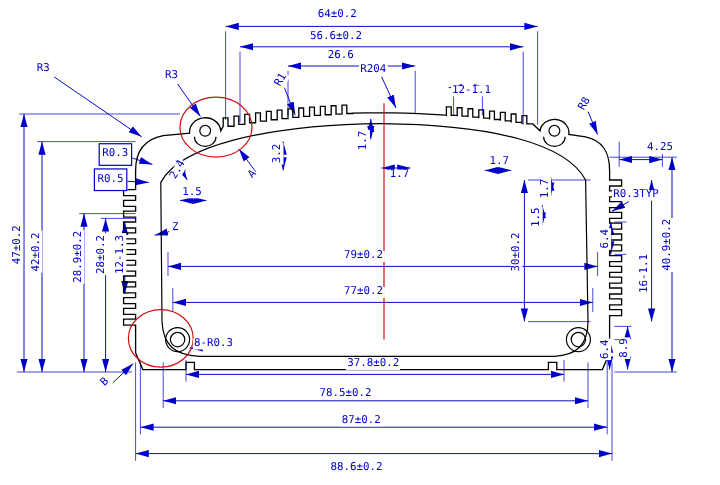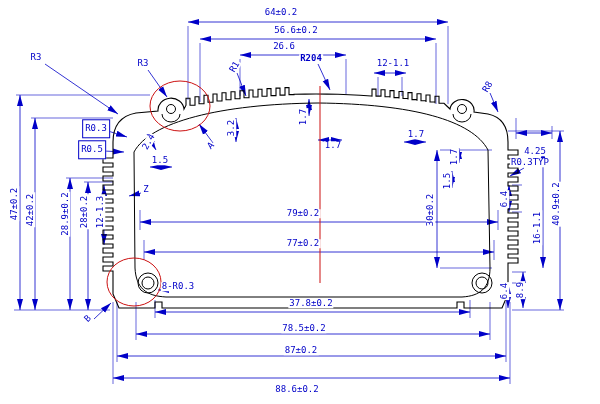--- a/index.html
+++ b/index.html
@@ -121,29 +121,29 @@
         <circle cx="482" cy="283" r="10" fill="none" stroke="#000000" stroke-width="1"></circle>
       </g>
       <g>
         <ellipse cx="180" cy="106" rx="30" ry="25" fill="none" stroke="#cc1111" stroke-width="1"></ellipse>
         <ellipse cx="134" cy="282" rx="27" ry="24" fill="none" stroke="#cc1111" stroke-width="1"></ellipse>
         <line x1="320" y1="86" x2="320" y2="283" stroke="#cc1111" stroke-width="1"></line>
       </g>
     </svg>
   <div id="labels" style="color: rgb(0, 0, 200);">
       <div class="dim-label" style="left: 281px; top: 13px; transform: translate(-50%, -50%) rotate(0deg);">64±0.2</div>
-      <div class="dim-label" style="left: 296px; top: 31px; transform: translate(-50%, -50%) rotate(0deg);">56.6±0.2</div>
+      <div class="dim-label" style="left: 280px; top: 31px; transform: translate(-50%, -50%) rotate(0deg);">56.6±0.2</div>
       <div class="dim-label" style="left: 284px; top: 47px; transform: translate(-50%, -50%) rotate(0deg);">26.6</div>
-      <div class="dim-label" style="left: 311px; top: 59px; transform: translate(-50%, -50%) rotate(0deg); font-weight: bold;">R204</div>
-      <div class="dim-label" style="left: 393px; top: 64px; transform: translate(-50%, -50%) rotate(0deg);">12-1.1</div>
+      <div class="dim-label" style="left: 311px; top: 59px; transform: translate(-50%, -50%) rotate(0deg);">R204</div>
+      <div class="dim-label" style="left: 393px; top: 76px; transform: translate(-50%, -50%) rotate(0deg);">12-1.1</div>
       <div class="dim-label" style="left: 36px; top: 58px; transform: translate(-50%, -50%) rotate(0deg);">R3</div>
       <div class="dim-label" style="left: 143px; top: 64px; transform: translate(-50%, -50%) rotate(0deg);">R3</div>
       <div class="dim-label" style="left: 235px; top: 67px; transform: translate(-50%, -50%) rotate(-60deg);">R1</div>
       <div class="dim-label" style="left: 488px; top: 87px; transform: translate(-50%, -50%) rotate(-60deg);">R8</div>
-      <div class="dim-label" style="left: 535px; top: 124px; transform: translate(-50%, -50%) rotate(0deg); margin-top: 28px;">4.25</div>
+      <div class="dim-label" style="left: 550px; top: 124px; transform: translate(-50%, -50%) rotate(0deg);">4.25</div>
       <div class="dim-label boxed" style="left: 96px; top: 129px; transform: translate(-50%, -50%) rotate(0deg);">R0.3</div>
       <div class="dim-label boxed" style="left: 92px; top: 150px; transform: translate(-50%, -50%) rotate(0deg);">R0.5</div>
       <div class="dim-label" style="left: 530px; top: 163px; transform: translate(-50%, -50%) rotate(0deg);">R0.3TYP</div>
       <div class="dim-label" style="left: 304px; top: 117px; transform: translate(-50%, -50%) rotate(-90deg);">1.7</div>
       <div class="dim-label" style="left: 333px; top: 146px; transform: translate(-50%, -50%) rotate(0deg);">1.7</div>
       <div class="dim-label" style="left: 416px; top: 135px; transform: translate(-50%, -50%) rotate(0deg);">1.7</div>
       <div class="dim-label" style="left: 232px; top: 128px; transform: translate(-50%, -50%) rotate(-90deg);">3.2</div>
       <div class="dim-label" style="left: 149px; top: 142px; transform: translate(-50%, -50%) rotate(-60deg);">2.4</div>
       <div class="dim-label" style="left: 160px; top: 161px; transform: translate(-50%, -50%) rotate(0deg);">1.5</div>
       <div class="dim-label" style="left: 455px; top: 157px; transform: translate(-50%, -50%) rotate(-90deg);">1.7</div>
@@ -159,17 +159,17 @@
       <div class="dim-label" style="left: 431px; top: 210px; transform: translate(-50%, -50%) rotate(-90deg);">30±0.2</div>
       <div class="dim-label" style="left: 557px; top: 204px; transform: translate(-50%, -50%) rotate(-90deg);">40.9±0.2</div>
       <div class="dim-label" style="left: 538px; top: 228px; transform: translate(-50%, -50%) rotate(-90deg);">16-1.1</div>
       <div class="dim-label" style="left: 303px; top: 244px; transform: translate(-50%, -50%) rotate(0deg);">77±0.2</div>
       <div class="dim-label" style="left: 178px; top: 287px; transform: translate(-50%, -50%) rotate(0deg);">8-R0.3</div>
       <div class="dim-label" style="left: 88px; top: 319px; transform: translate(-50%, -50%) rotate(-45deg);">B</div>
       <div class="dim-label" style="left: 211px; top: 146px; transform: translate(-50%, -50%) rotate(-45deg);">A</div>
       <div class="dim-label" style="left: 505px; top: 291px; transform: translate(-50%, -50%) rotate(-90deg);">6.4</div>
       <div class="dim-label" style="left: 521px; top: 290px; transform: translate(-50%, -50%) rotate(-90deg);">8.9</div>
       <div class="dim-label" style="left: 311px; top: 304px; transform: translate(-50%, -50%) rotate(0deg);">37.8±0.2</div>
-      <div class="dim-label" style="left: 304px; top: 329px; transform: translate(-50%, -50%) rotate(0deg);">78.5±0.2</div>
+      <div class="dim-label" style="left: 288px; top: 329px; transform: translate(-50%, -50%) rotate(0deg);">78.5±0.2</div>
       <div class="dim-label" style="left: 301px; top: 351px; transform: translate(-50%, -50%) rotate(0deg);">87±0.2</div>
       <div class="dim-label" style="left: 297px; top: 390px; transform: translate(-50%, -50%) rotate(0deg);">88.6±0.2</div>
     </div>
 </div>
 
 </body></html>

